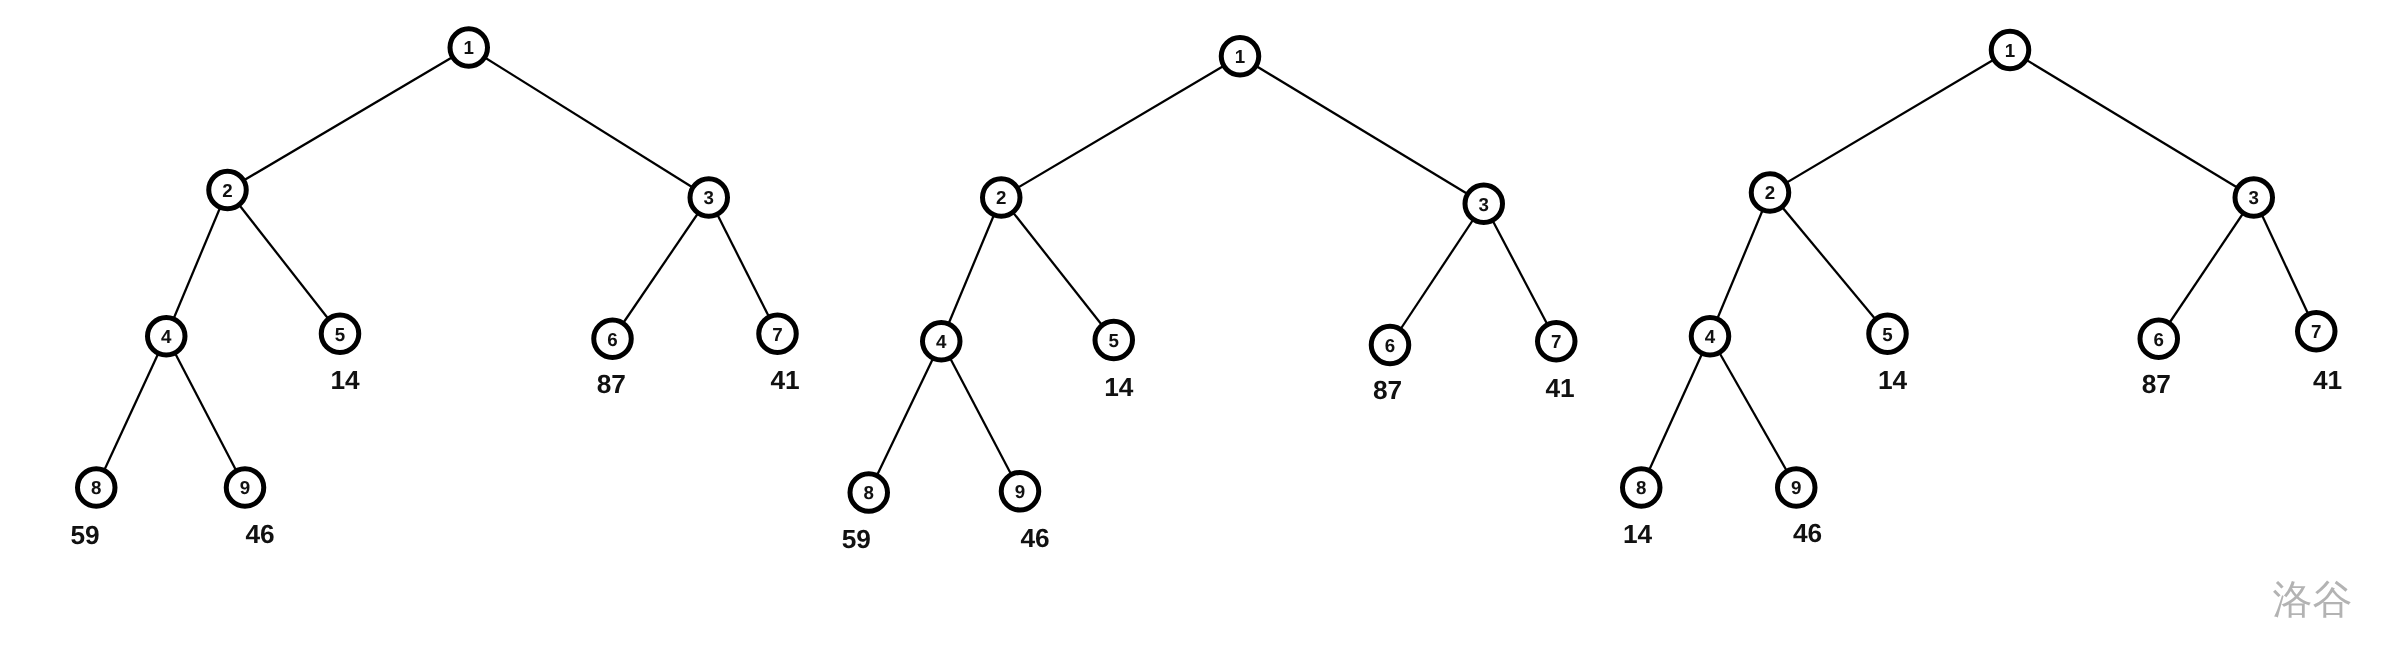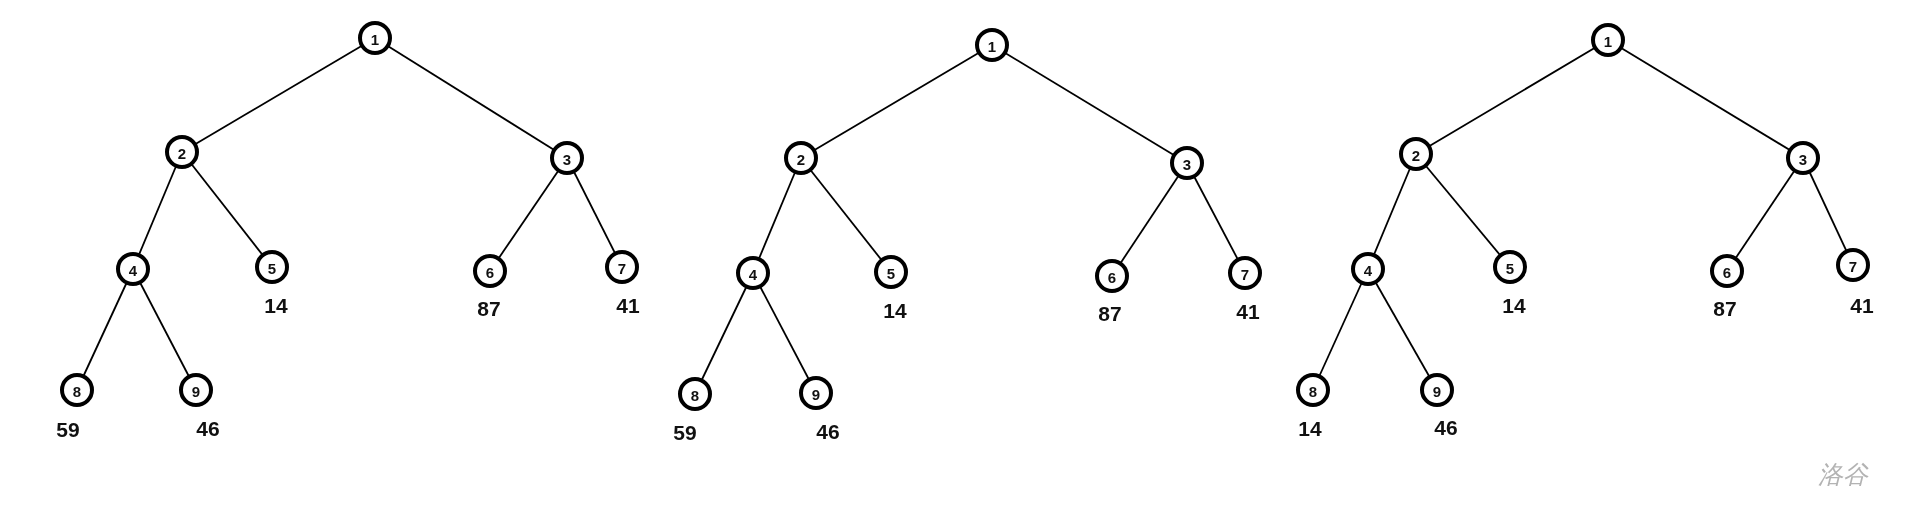--- a/index.html
+++ b/index.html
@@ -13,21 +13,21 @@
   .node-label{
     font-family:"Liberation Sans",sans-serif;font-weight:bold;font-size:15px;
     fill:var(--text-color,#111);text-anchor:middle;
   }
   .leaf-value{
     font-family:"Liberation Sans",sans-serif;font-weight:bold;font-size:21px;
     fill:var(--text-color,#111);text-anchor:middle;
   }
   .watermark{
     position:absolute;left:1818px;top:458px;
-    font-family:"Liberation Sans",sans-serif;font-size:25px;font-style:italic;
+    font-family:"Liberation Sans",sans-serif;font-size:32px;
     color:var(--watermark-color,#b3b3b3);
     text-shadow:2px 2px 0 rgba(255,255,255,0.95);
     user-select:none;white-space:nowrap;
   }
 </style>
 </head>
 <body>
 
 <div class="screen" style="background: rgb(255, 255, 255);">
   <svg class="trees-canvas" width="1920" height="527" viewBox="0 0 1920 527" xmlns="http://www.w3.org/2000/svg">

